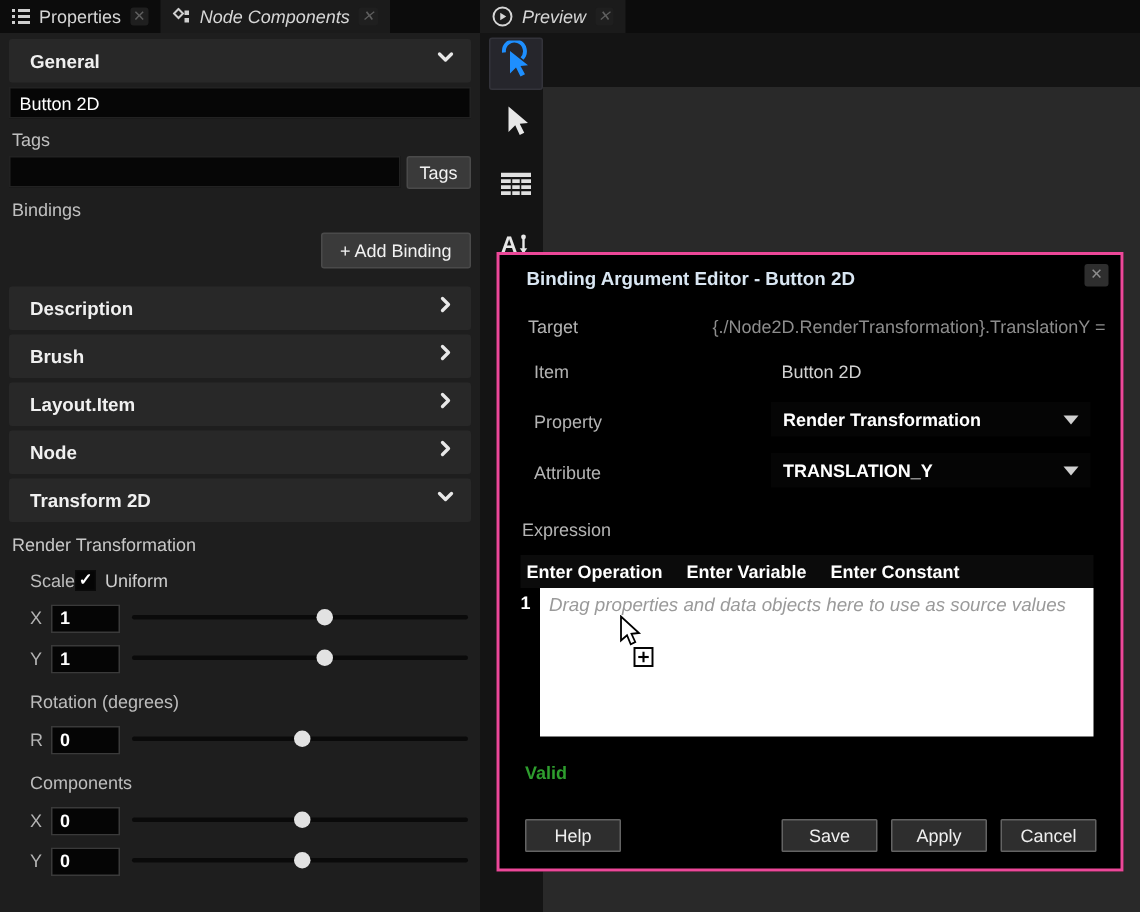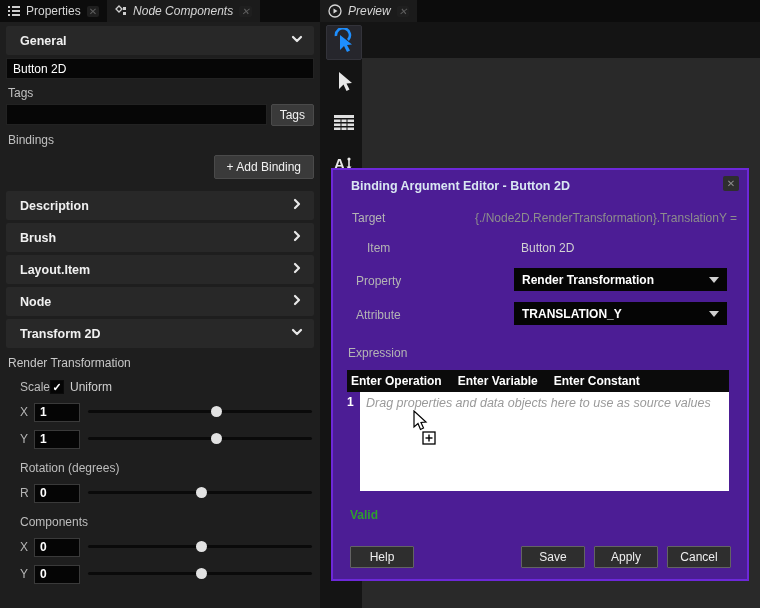--- a/index.html
+++ b/index.html
@@ -45,22 +45,22 @@
   .group-label { font-size:12px; color:#bdbdbd; margin:12px 2px 8px 14px; }
 
   
   .right-region { position:absolute; left:320px; top:0; width:440px; height:608px; background:#141414; }
   .preview-toolbar { position:absolute; left:0; top:22px; width:42px; bottom:0; }
   .tool-btn { width:36px; height:35px; margin:2px 0 6px 6px; display:flex; align-items:center; justify-content:center; }
   .tool-btn.active { background:#26262c; border:1px solid #33333a; border-radius:2px; margin-top:3px; }
   .preview-canvas { position:absolute; left:42px; top:58px; right:0; bottom:0; background:#292929; }
 
   
-  .dialog { position:absolute; left:331px; top:168px; width:418px; height:413px; background:#4c1d95;
-            border:2px solid #6d28d9; z-index:10; }
+  .dialog { position:absolute; left:331px; top:168px; width:418px; height:413px; background:#000000;
+            border:2px solid #ec4899; z-index:10; }
   .dlg-title { position:absolute; left:18px; top:9px; font-size:12.5px; font-weight:bold; color:#d9e6f2; }
   .dlg-close { position:absolute; right:8px; top:6px; width:16px; height:15px; background:#2e2e2e;
                color:#8d8d8d; font-size:10px; text-align:center; line-height:15px; border-radius:2px; }
   .dlg-label { position:absolute; left:19px; font-size:12px; color:#b4b4b4; }
   .dlg-value-dim { position:absolute; left:142px; font-size:12px; color:#8d8d8d; }
   .dlg-value { position:absolute; left:188px; font-size:12px; color:#d2d2d2; }
   .dlg-select { position:absolute; left:181px; width:213px; height:23px; background:#050505;
                 display:flex; align-items:center; justify-content:space-between; padding:0 8px; }
   .dlg-select .sel-text { color:#fff; font-size:12px; font-weight:bold; }
   .dlg-select .sel-arrow { width:0; height:0; border-left:5px solid transparent; border-right:5px solid transparent;
@@ -296,21 +296,21 @@
   </div>
 </div>
 
 <div class="dialog">
   <div class="dlg-title">Binding Argument Editor - Button 2D</div>
   <div class="dlg-close">✕</div>
 
   <div class="dlg-label" style="top:41px">Target</div>
   <div class="dlg-value-dim" style="top:41px">{./Node2D.RenderTransformation}.TranslationY =</div>
 
-  <div class="dlg-label" style="top:71px; left:34px">Item</div>
+  <div class="dlg-label" style="top:71px; left:23px">Item</div>
   <div class="dlg-value" style="top:71px">Button 2D</div>
 
   <div class="dlg-label" style="top:104px; left:23px">Property</div>
   <div class="dlg-select" style="top:98px">
     <span class="sel-text">Render Transformation</span>
     <span class="sel-arrow"></span>
   </div>
 
   <div class="dlg-label" style="top:138px; left:23px">Attribute</div>
   <div class="dlg-select" style="top:132px">

